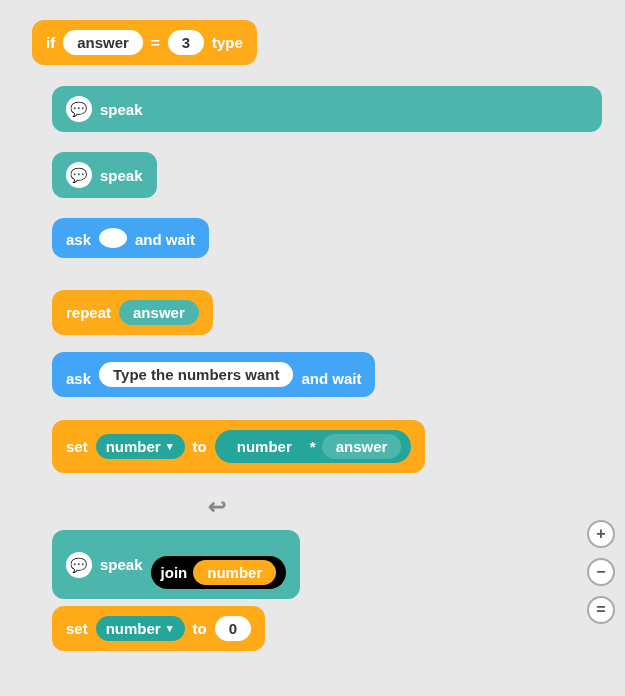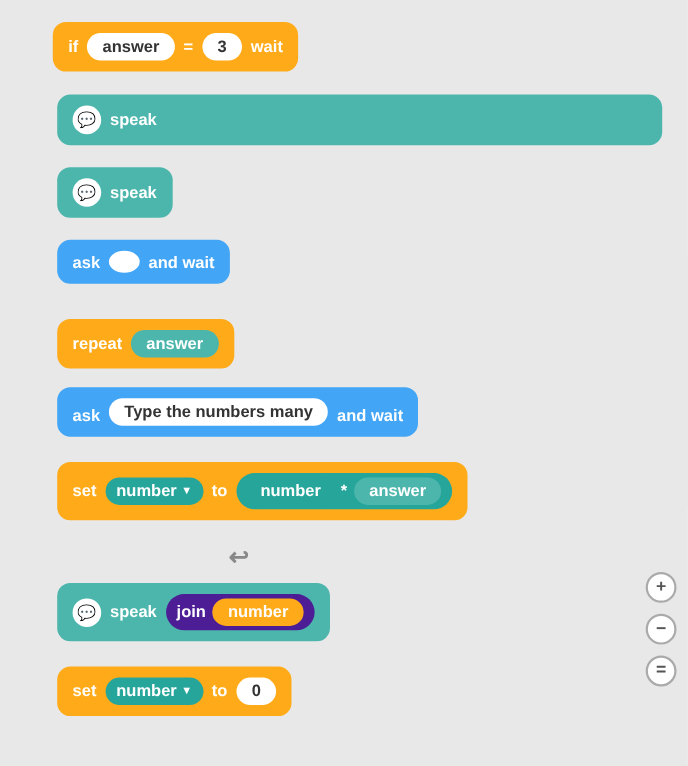--- a/index.html
+++ b/index.html
@@ -127,27 +127,28 @@
       align-items: center;
       gap: 4px;
     }
 
     .dropdown-arrow {
       font-size: 10px;
     }
 
     
     .join-inner {
-      background: #4c1d95;
+      background: #000000;
       border-radius: 20px;
       padding: 4px 10px;
       color: white;
       display: flex;
       align-items: center;
       gap: 6px;
+      margin-top: 16px;
     }
 
     
     .side-btn {
       position: absolute;
       right: 10px;
       width: 28px;
       height: 28px;
       border-radius: 50%;
       background: white;
@@ -164,27 +165,27 @@
       font-size: 22px;
       color: #888;
       padding-left: 8px;
     }
   </style>
 </head>
 <body>
 
 <div class="canvas">
 
-  <div class="block-row" style="top:20px; left:48px;">
+  <div class="block-row" style="top:20px; left:32px;">
     <div class="block-orange" style="border-radius:12px; padding:10px 14px; gap:8px;">
       <span>if</span>
       <span class="pill-white">answer</span>
       <span>=</span>
       <span class="pill-white">3</span>
-      <span>wait</span>
+      <span>type</span>
     </div>
   </div>
 
   <div class="block-row" style="top:86px; left:52px;">
     <div class="block-green" style="border-radius:12px; padding:10px 14px; gap:8px; min-width:550px;">
       <span class="speak-icon">💬</span>
       <span>speak</span>
     </div>
   </div>
 
@@ -206,21 +207,21 @@
   <div class="block-row" style="top:290px; left:52px;align-items:flex-end;">
     <div class="block-orange" style="border-radius:12px; padding:10px 14px; gap:8px;">
       <span>repeat</span>
       <span class="pill-green">answer</span>
     </div>
   </div>
 
   <div class="block-row" style="top:352px; left:52px;">
     <div class="block-blue" style="border-radius:12px; padding:10px 14px; gap:8px;">
       <span>ask</span>
-      <span class="pill-white">Type the numbers many</span>
+      <span class="pill-white">Type the numbers want</span>
       <span>and wait</span>
     </div>
   </div>
 
   <div class="block-row" style="top:420px; left:52px;">
     <div class="block-orange" style="border-radius:12px; padding:10px 14px; gap:8px;">
       <span>set</span>
       <span class="dropdown-pill">
         <span>number</span>
         <span class="dropdown-arrow">▼</span>

